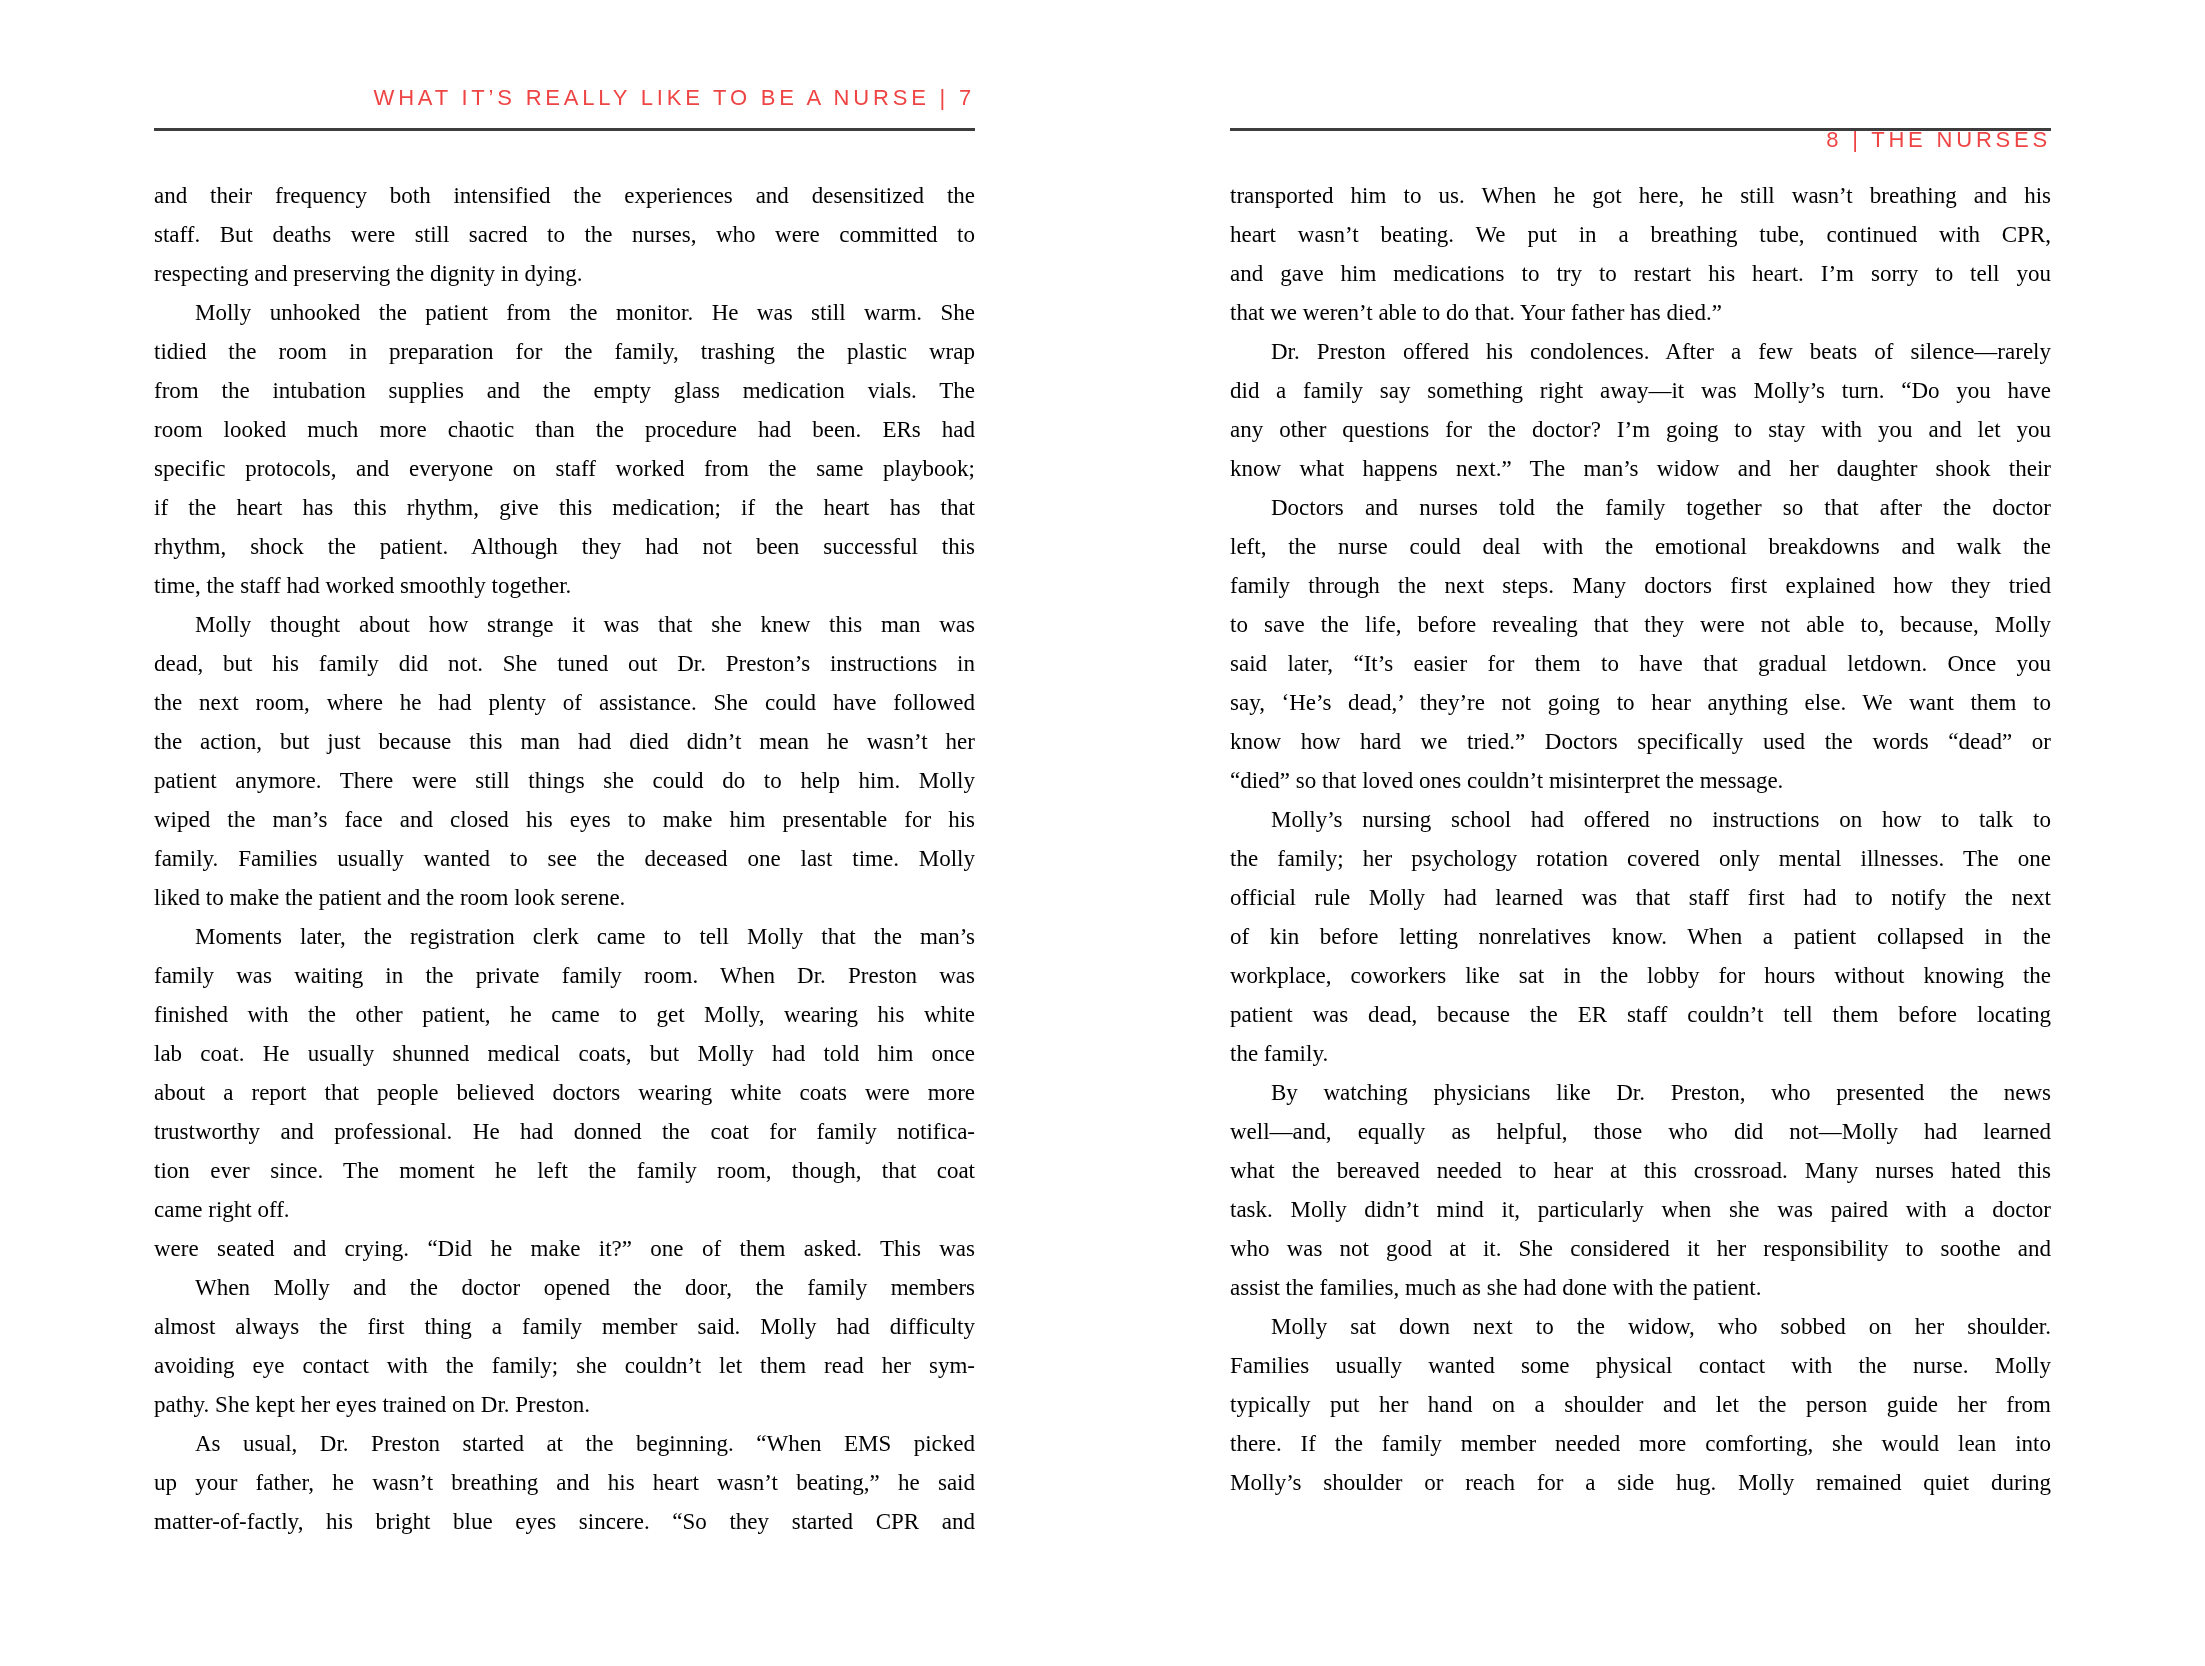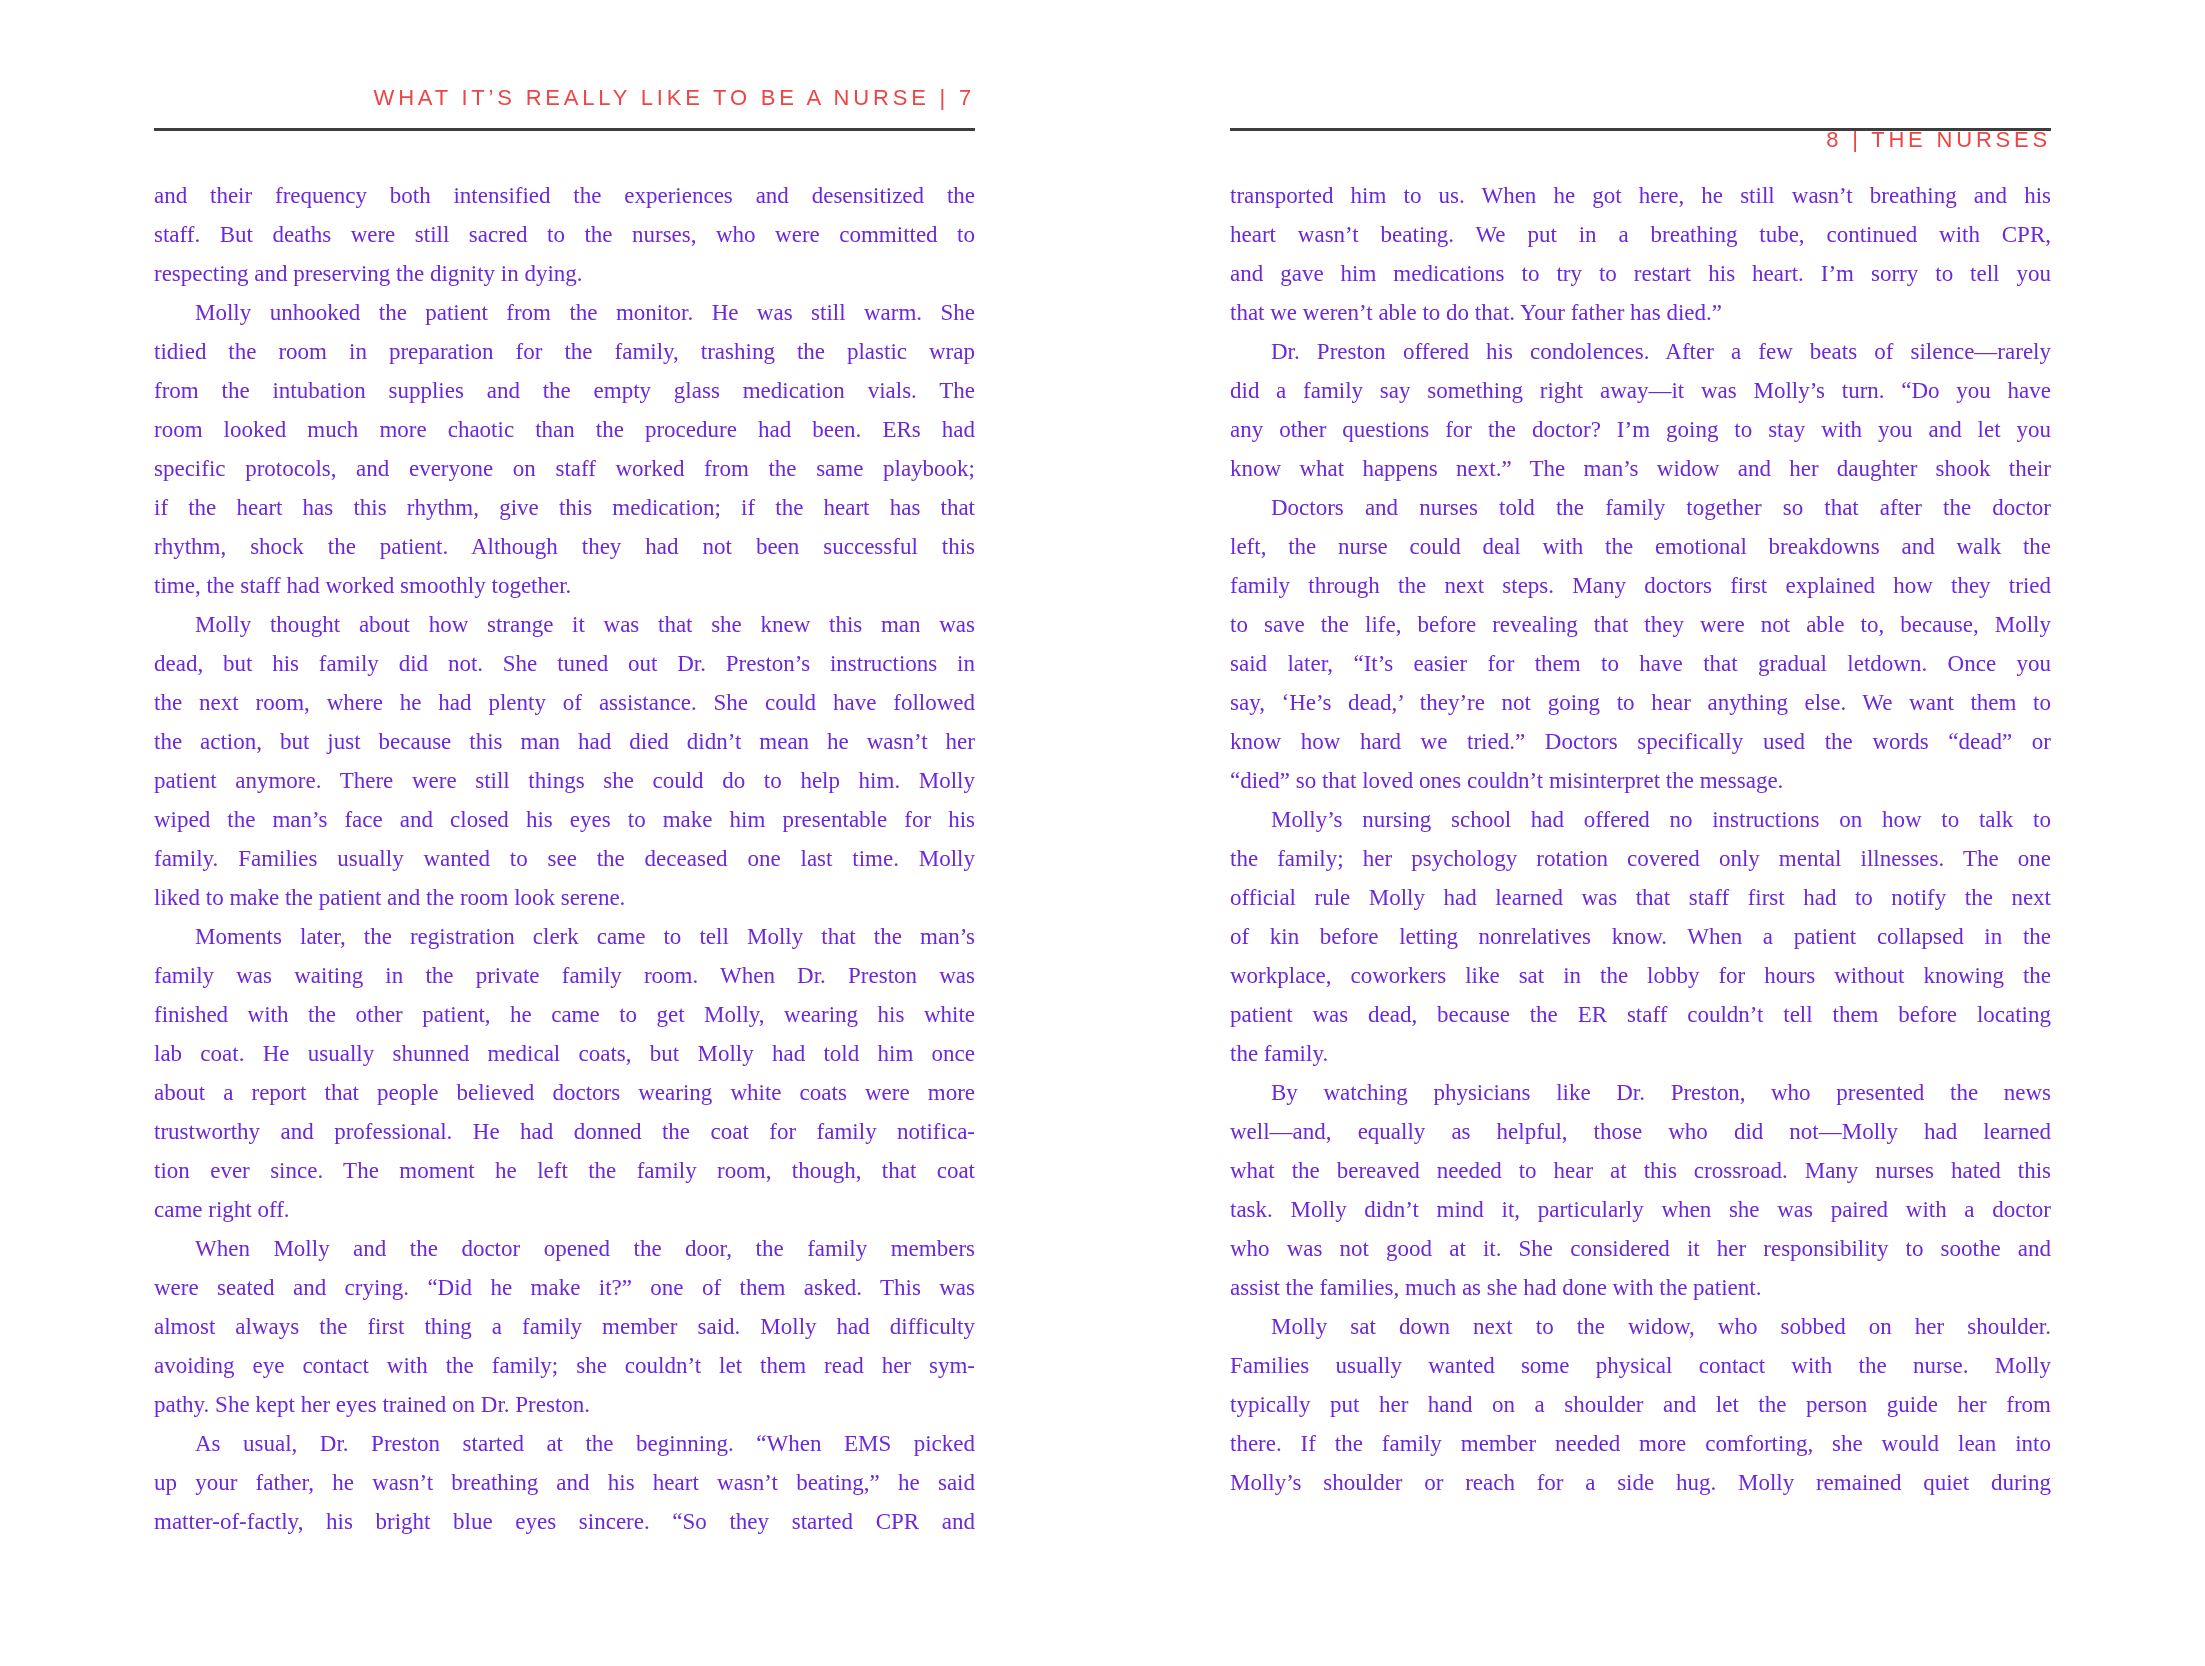--- a/index.html
+++ b/index.html
@@ -42,21 +42,21 @@
     height: 2.5px;
     background: #3d3d3d;
   }
   .body-text {
     position: absolute;
     top: 176px;
     left: 0;
     right: 0;
     font-size: 23px;
     line-height: 39px;
-    color: #6d28d9;
+    color: #000000;
   }
   .paragraph { margin: 0; }
   .line {
     text-align: justify;
     text-align-last: justify;
   }
   .line.ragged { text-align-last: left; }
   .line.indent { text-indent: 41px; }
 </style>
 </head>
@@ -97,22 +97,22 @@
           <div class="line indent">Moments later, the registration clerk came to tell Molly that the man’s</div>
           <div class="line">family was waiting in the private family room. When Dr. Preston was</div>
           <div class="line">finished with the other patient, he came to get Molly, wearing his white</div>
           <div class="line">lab coat. He usually shunned medical coats, but Molly had told him once</div>
           <div class="line">about a report that people believed doctors wearing white coats were more</div>
           <div class="line">trustworthy and professional. He had donned the coat for family notifica-</div>
           <div class="line">tion ever since. The moment he left the family room, though, that coat</div>
           <div class="line ragged">came right off.</div>
         </div>
         <div class="paragraph">
+          <div class="line">were seated and crying. “Did he make it?” one of them asked. This was</div>
           <div class="line indent">When Molly and the doctor opened the door, the family members</div>
-          <div class="line">were seated and crying. “Did he make it?” one of them asked. This was</div>
           <div class="line">almost always the first thing a family member said. Molly had difficulty</div>
           <div class="line">avoiding eye contact with the family; she couldn’t let them read her sym-</div>
           <div class="line ragged">pathy. She kept her eyes trained on Dr. Preston.</div>
         </div>
         <div class="paragraph">
           <div class="line indent">As usual, Dr. Preston started at the beginning. “When EMS picked</div>
           <div class="line">up your father, he wasn’t breathing and his heart wasn’t beating,” he said</div>
           <div class="line">matter-of-factly, his bright blue eyes sincere. “So they started CPR and</div>
         </div>
       </div>

